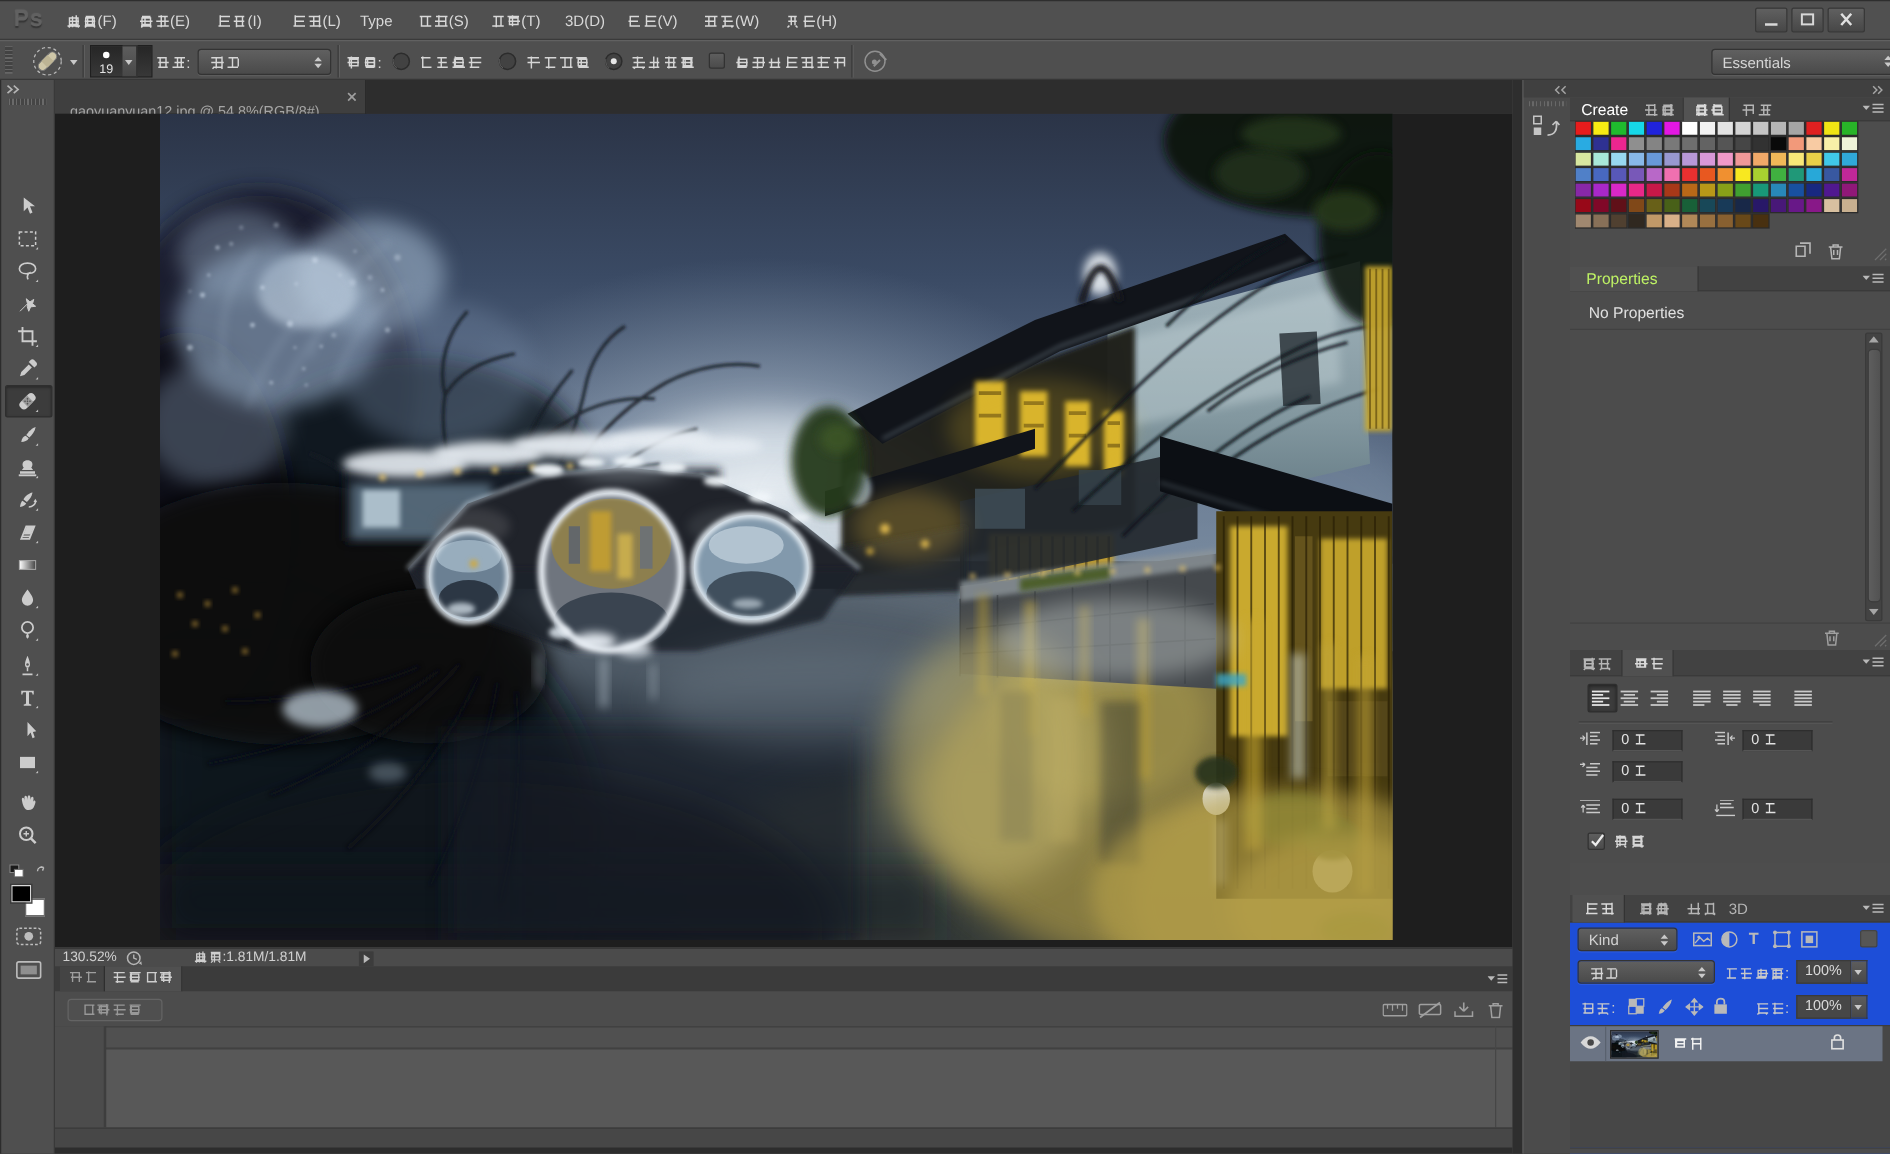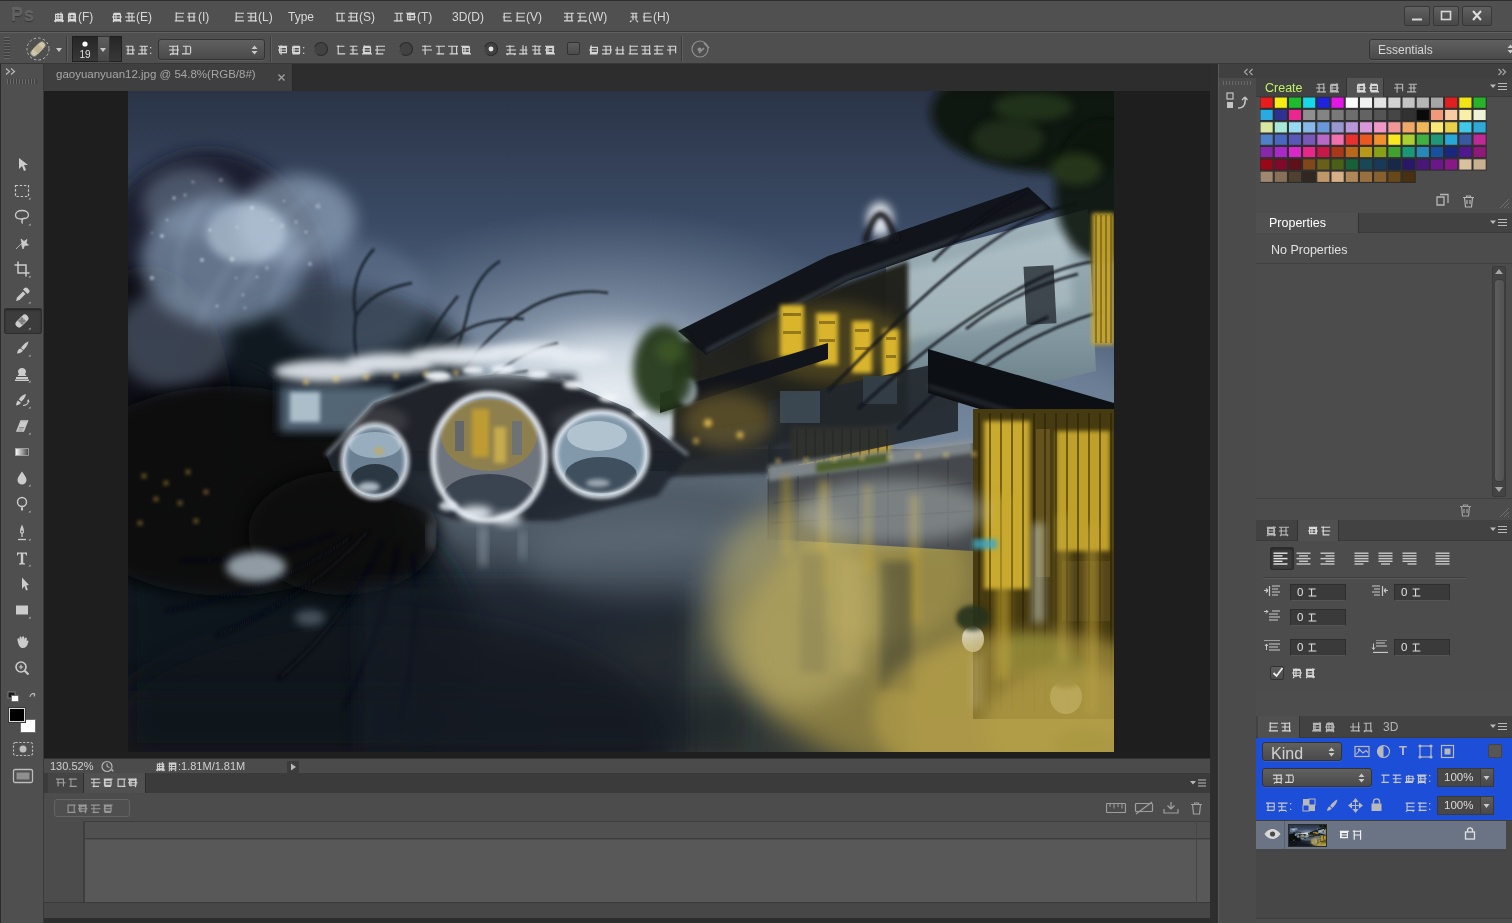--- a/index.html
+++ b/index.html
@@ -377,21 +377,21 @@
       <rect x="1.5" y="2.5" width="19" height="13" rx="2" fill="none" stroke="#bdbdbd" stroke-width="1.2" stroke-dasharray="2.2 1.6"></rect>
       <circle cx="11" cy="9" r="3.5" fill="#bdbdbd"></circle>
     </svg>
     <svg class="abs" style="left:11px;top:703px" width="22" height="18">
       <rect x="1.5" y="2.5" width="19" height="13" rx="1.5" fill="none" stroke="#bdbdbd" stroke-width="1.3"></rect>
       <rect x="4.5" y="5.5" width="13" height="7" fill="#8f8f8f"></rect>
     </svg>
   </div>
 <div class="abs" style="left:44px;top:64px;width:1166px;height:27px;background:#2d2d2d">
     <div class="abs" style="left:0;top:0;width:249px;height:27px;background:#3f3f3f;border-right:1px solid #2a2a2a">
-      <div class="txt" style="left:12px;top:4px;color:#a6a6a6;font-size:11.5px">gaoyuanyuan12.jpg @ 54.8%(RGB/8#)</div>
+      <div class="txt" style="left:12px;top:20px;color:#a6a6a6;font-size:11.5px">gaoyuanyuan12.jpg @ 54.8%(RGB/8#)</div>
       <svg class="abs" style="left:233px;top:9px" width="9" height="9">
         <path d="M1.5 1.5L7.5 7.5M7.5 1.5L1.5 7.5" stroke="#9e9e9e" stroke-width="1.4"></path>
       </svg>
     </div>
   </div>
 <div class="abs" style="left:44px;top:91px;width:1166px;height:667px;background:#1e1e1e">
     <div class="abs" style="left:84px;top:0"><svg width="986" height="661" viewBox="0 0 986 661" preserveAspectRatio="none">
         <defs>
 <linearGradient id="sky" x1="0" y1="0" x2="0" y2="1">
  <stop offset="0" stop-color="#2b3447"></stop>
@@ -806,21 +806,21 @@
     </svg>
   </div>
 <div class="abs" style="left:1256px;top:64px;width:256px;height:859px;background:#4d4d4d">
     <div class="abs" style="left:0;top:0;width:256px;height:14px;background:#404040">
       <svg class="abs" style="left:241px;top:4px" width="11" height="8">
         <path d="M1.5 1L4.5 4L1.5 7M5.5 1L8.5 4L5.5 7" stroke="#a5a5a5" stroke-width="1.2" fill="none"></path>
       </svg>
     </div>
     <div class="abs" style="left:0;top:14px;width:256px;height:135px">
       <div class="abs" style="left:0;top:0;width:256px;height:19px;background:#424242;border-bottom:1px solid #3a3a3a"></div>
-      <div class="txt" style="left:9px;top:3px;color:#bef264;font-size:12.5px">Create</div>
+      <div class="txt" style="left:9px;top:3px;color:#ffffff;font-size:12.5px">Create</div>
       <div class="txt" style="left:58px;top:3px;color:#b5b5b5"><i class="cj"><svg width="12" height="12" viewBox="0 0 12 12">
             <use href="#u989c"></use>
           </svg><svg width="12" height="12" viewBox="0 0 12 12">
             <use href="#u8272"></use>
           </svg></i></div>
       <div class="abs" style="left:90px;top:0;width:38px;height:19px;background:#535353;border-left:1px solid #333;border-right:1px solid #333">
         <div class="txt" style="left:7px;top:3px;color:#dadada"><i class="cj"><svg width="12" height="12" viewBox="0 0 12 12">
               <use href="#u8272"></use>
             </svg><svg width="12" height="12" viewBox="0 0 12 12">
               <use href="#u677f"></use>
@@ -951,21 +951,21 @@
       <svg class="abs" style="left:206px;top:116px" width="13" height="14">
         <path d="M1 3.5H12M4.5 3.5V2H8.5V3.5M2.5 3.5L3.5 13H9.5L10.5 3.5M5 6v4M8 6v4" fill="none" stroke="#b5b5b5" stroke-width="1.2"></path>
       </svg>
       <svg class="abs" style="left:243px;top:120px" width="11" height="11">
         <path d="M10 1L1 10M10 5L5 10M10 9L9 10" stroke="#6e6e6e" stroke-width="1"></path>
       </svg>
     </div>
     <div class="abs" style="left:0;top:149px;width:256px;height:307px;background:#4c4c4c">
       <div class="abs" style="left:0;top:0;width:256px;height:20px;background:#424242;border-bottom:1px solid #3a3a3a"></div>
       <div class="abs" style="left:0;top:0;width:103px;height:20px;background:#505050;border-right:1px solid #333">
-        <div class="txt" style="left:13px;top:3px;color:#ffffff;font-size:12.5px">Properties</div>
+        <div class="txt" style="left:13px;top:3px;color:#bef264;font-size:12.5px">Properties</div>
       </div>
       <svg class="abs" style="left:234px;top:5px" width="17" height="10">
         <path d="M0 2.5L6 2.5L3 6Z" fill="#b9b9b9"></path>
         <path d="M8 1.5H17M8 4.5H17M8 7.5H17" stroke="#b9b9b9" stroke-width="1.2"></path>
       </svg>
       <div class="txt" style="left:15px;top:30px;color:#e0e0e0;font-size:12.5px">No&nbsp;Properties</div>
       <div class="abs" style="left:0;top:50px;width:256px;height:1px;background:#414141"></div>
       <div class="abs" style="left:236px;top:53px;width:14px;height:231px;background:#434343;border:1px solid #3a3a3a;border-radius:2px"></div>
       <svg class="abs" style="left:239px;top:56px" width="8" height="6">
         <path d="M0 5L4 0L8 5Z" fill="#a5a5a5"></path>
@@ -1128,21 +1128,21 @@
             <use href="#u8def"></use>
           </svg><svg width="12" height="12" viewBox="0 0 12 12">
             <use href="#u5f84"></use>
           </svg></i></div>
       <div class="txt" style="left:127px;top:4px;color:#b5b5b5">3D</div>
       <svg class="abs" style="left:234px;top:6px" width="17" height="10">
         <path d="M0 2.5L6 2.5L3 6Z" fill="#b9b9b9"></path>
         <path d="M8 1.5H17M8 4.5H17M8 7.5H17" stroke="#b9b9b9" stroke-width="1.2"></path>
       </svg>
       <div class="combo" style="left:6px;top:26px;width:80px;height:19px">
-        <span class="lbl" style="top:2px;color:#d2d2d2;font-size:16px">Kind</span>
+        <span class="lbl" style="top:2px;color:#d2d2d2;font-size:12px">Kind</span>
         <svg class="updn" viewBox="0 0 9 10">
           <path d="M1.5 4L4.5 0.5L7.5 4Z M1.5 6L4.5 9.5L7.5 6Z" fill="#c9c9c9"></path>
         </svg>
       </div>
       <svg class="abs" style="left:98px;top:28px" width="16" height="15">
         <rect x="1" y="2.5" width="14" height="10" fill="none" stroke="#b9b9b9" stroke-width="1.2"></rect>
         <path d="M2 10.5L6 6L9 9L12 6.5L14 8.5" fill="none" stroke="#b9b9b9" stroke-width="1.1"></path>
         <circle cx="5" cy="5.5" r="1.2" fill="#b9b9b9"></circle>
       </svg>
       <svg class="abs" style="left:120px;top:28px" width="15" height="15">

